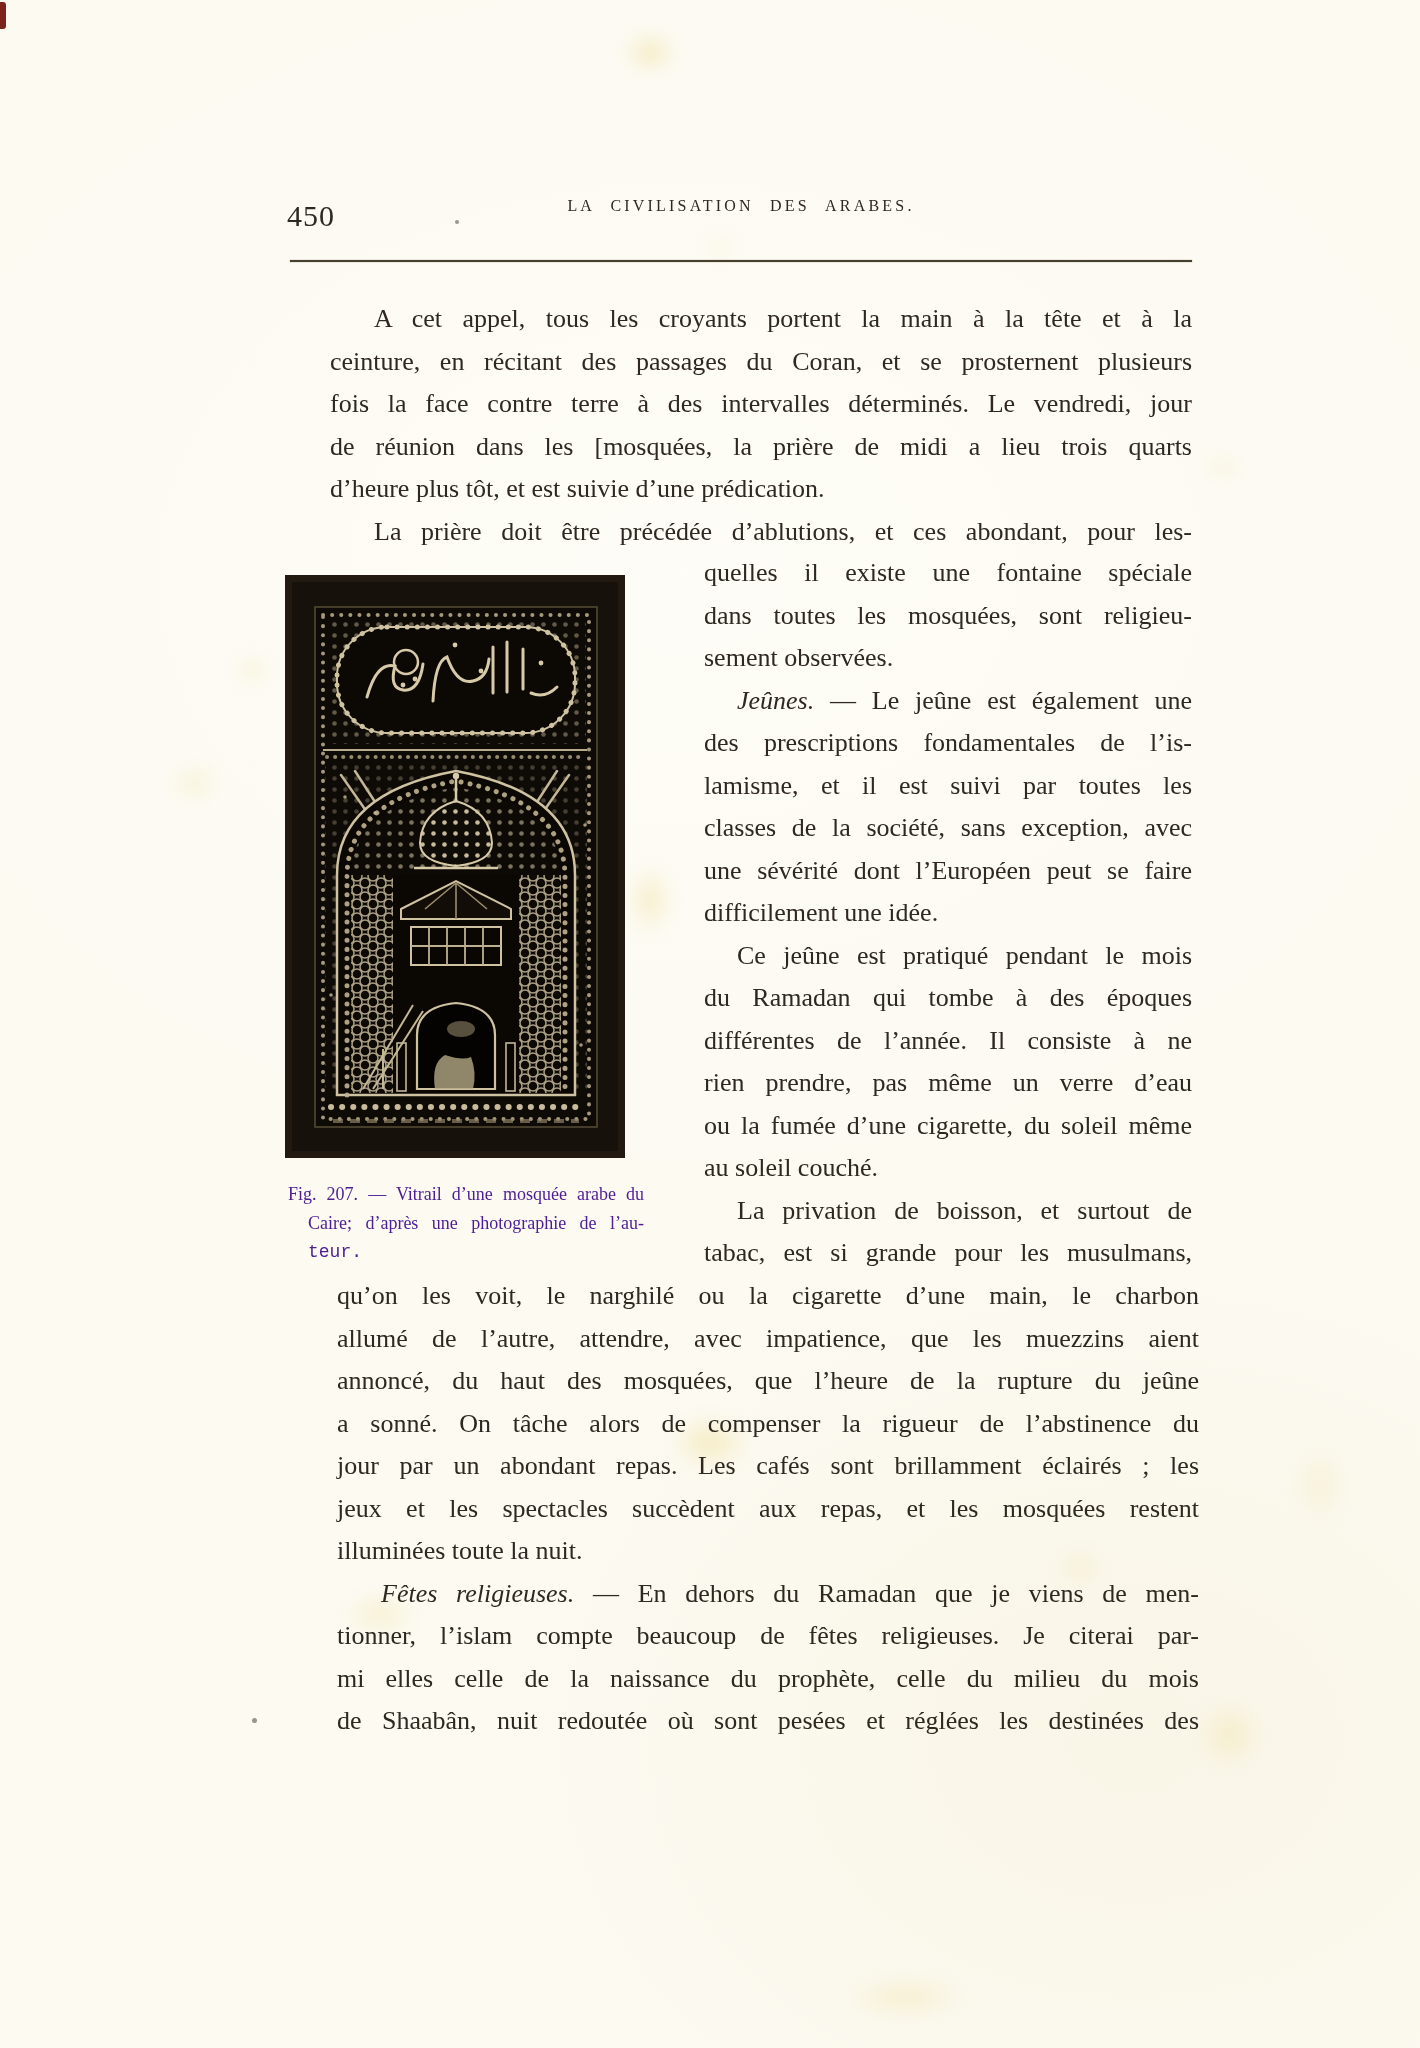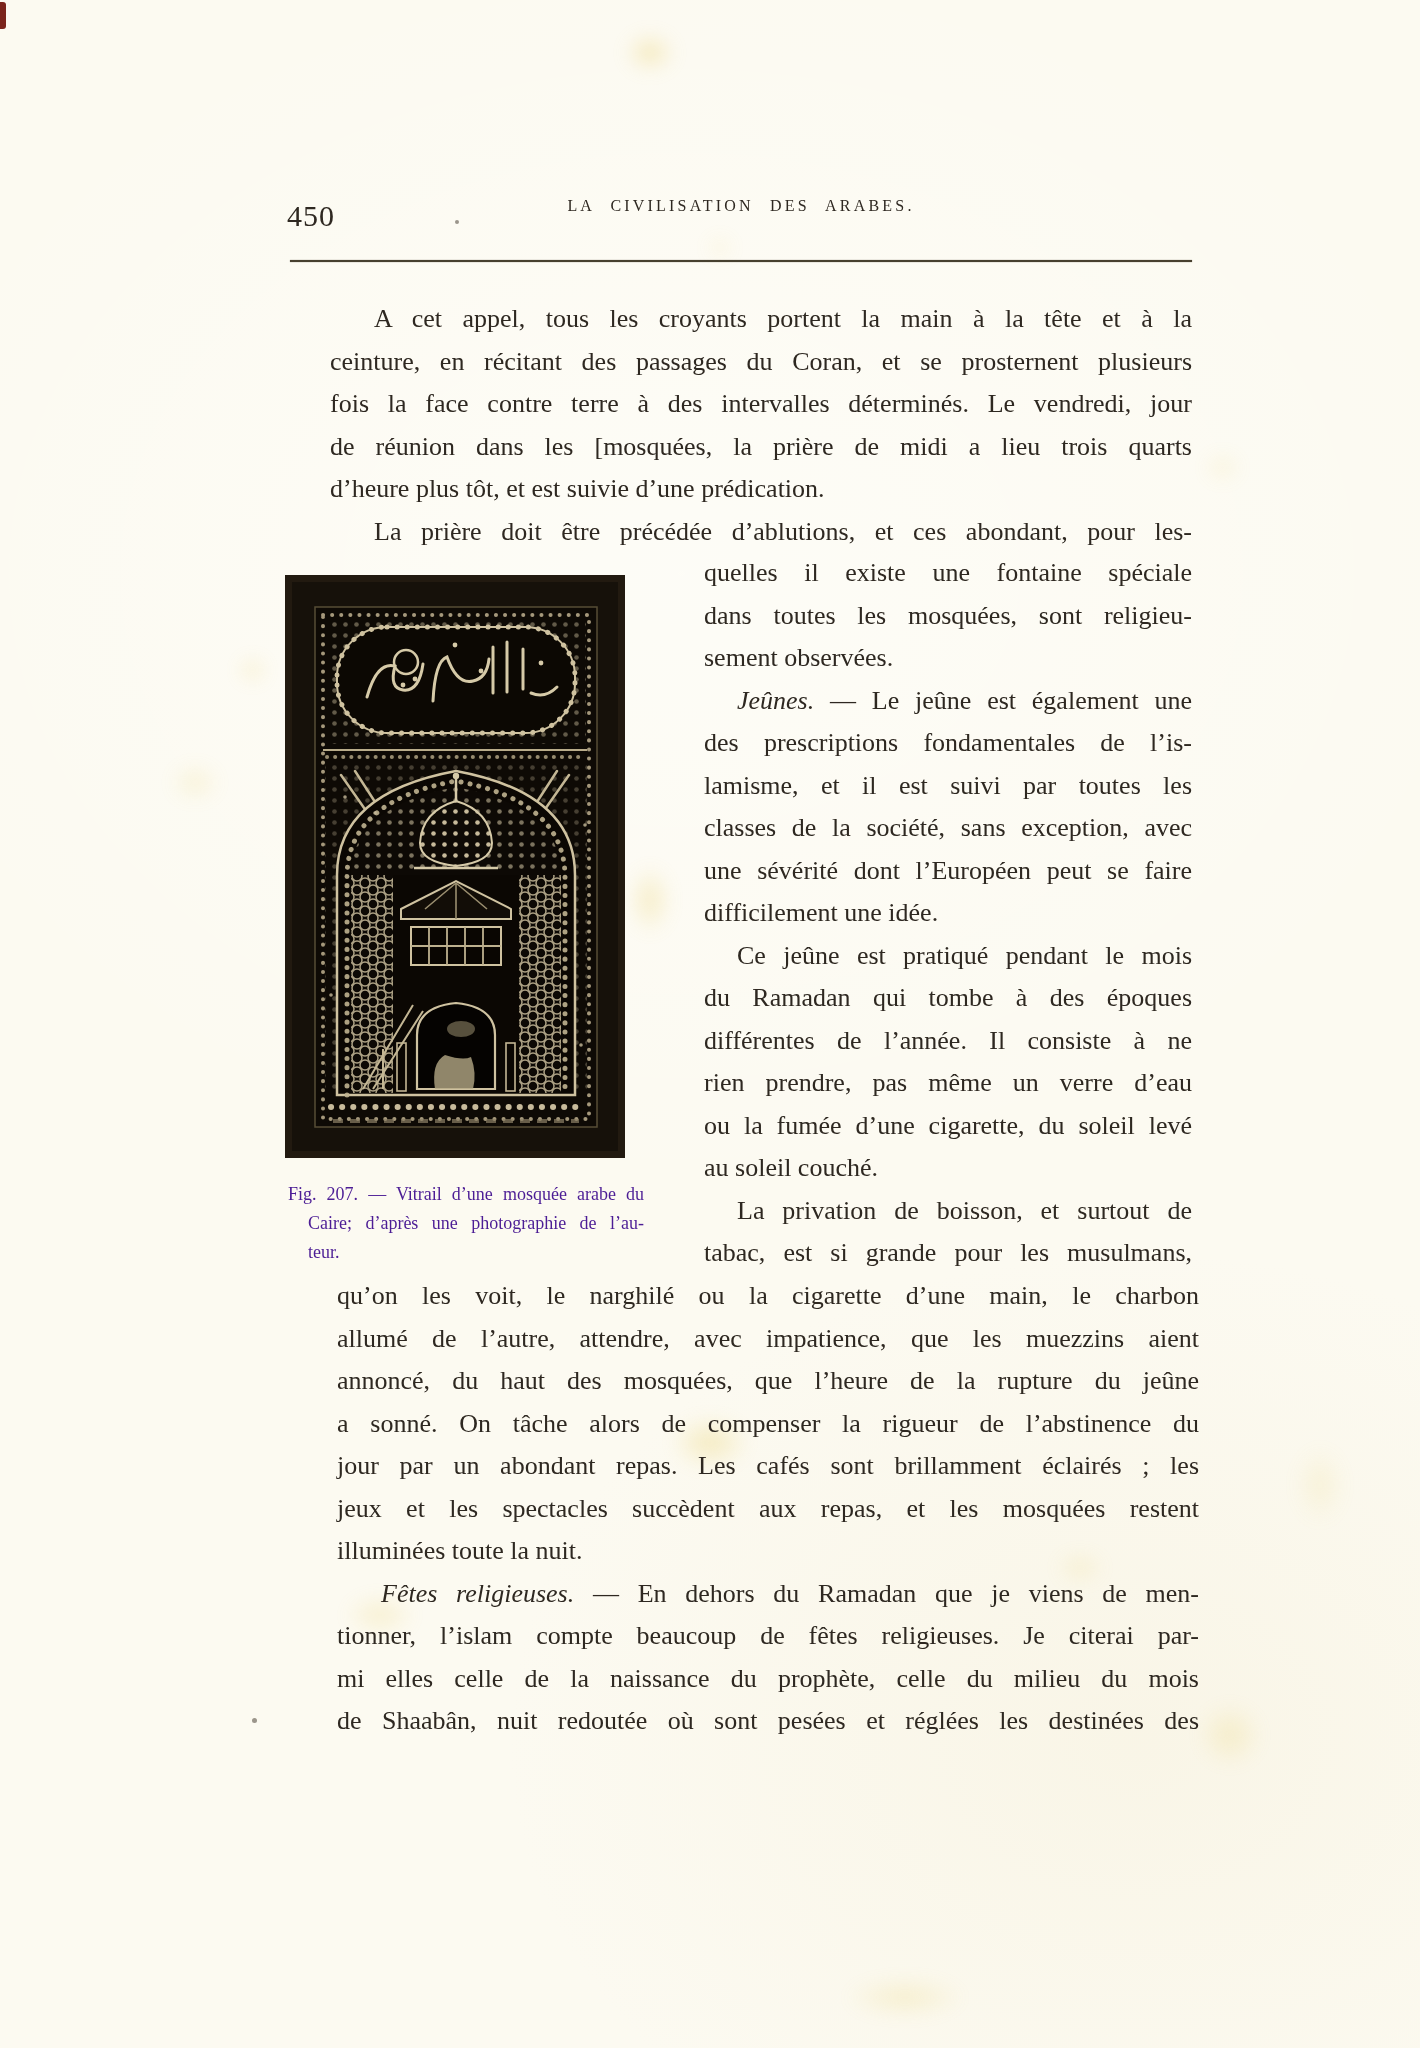--- a/index.html
+++ b/index.html
@@ -40,21 +40,21 @@
   .block.rightcol{left:664px; top:552px; width:528px;}
   .block.bottom{left:297px; top:1275px; width:902px;}
 
   .figure{position:absolute; left:285px; top:575px; width:340px; height:583px;}
   .figure svg{display:block;}
 
   .caption{position:absolute; left:288px; top:1180px; width:356px;
     font-size:18px; color:#4c1d95;}
   .capline{height:29px; line-height:29px; text-align:justify; text-align-last:justify;}
   .capline.cap-ind{padding-left:20px; width:336px;}
-  .capline.end{text-align-last:left;}
+  .capline.end{text-align-last:left;font-family:Liberation Mono, monospace;}
 </style>
 </head>
 <body>
 
 <div class="page">
 
   <div class="red-speck"></div>
   <div class="stain" style="left:615px;top:25px;width:70px;height:55px;opacity:.5"></div>
   <div class="stain" style="left:700px;top:230px;width:40px;height:35px;opacity:.2"></div>
   <div class="stain" style="left:1195px;top:445px;width:55px;height:45px;opacity:.2"></div>
@@ -182,21 +182,21 @@
     <div class="line">des prescriptions fondamentales de l’is-</div>
     <div class="line">lamisme, et il est suivi par toutes les</div>
     <div class="line">classes de la société, sans exception, avec</div>
     <div class="line">une sévérité dont l’Européen peut se faire</div>
     <div class="line end">difficilement une idée.</div>
 
     <div class="line ind-sm">Ce jeûne est pratiqué pendant le mois</div>
     <div class="line">du Ramadan qui tombe à des époques</div>
     <div class="line">différentes de l’année. Il consiste à ne</div>
     <div class="line">rien prendre, pas même un verre d’eau</div>
-    <div class="line">ou la fumée d’une cigarette, du soleil levé</div>
+    <div class="line">ou la fumée d’une cigarette, du soleil même</div>
     <div class="line end">au soleil couché.</div>
 
     <div class="line ind-sm">La privation de boisson, et surtout de</div>
     <div class="line">tabac, est si grande pour les musulmans,</div>
   </section>
 
   <section class="block bottom">
     <div class="line">qu’on les voit, le narghilé ou la cigarette d’une main, le charbon</div>
     <div class="line">allumé de l’autre, attendre, avec impatience, que les muezzins aient</div>
     <div class="line">annoncé, du haut des mosquées, que l’heure de la rupture du jeûne</div>

